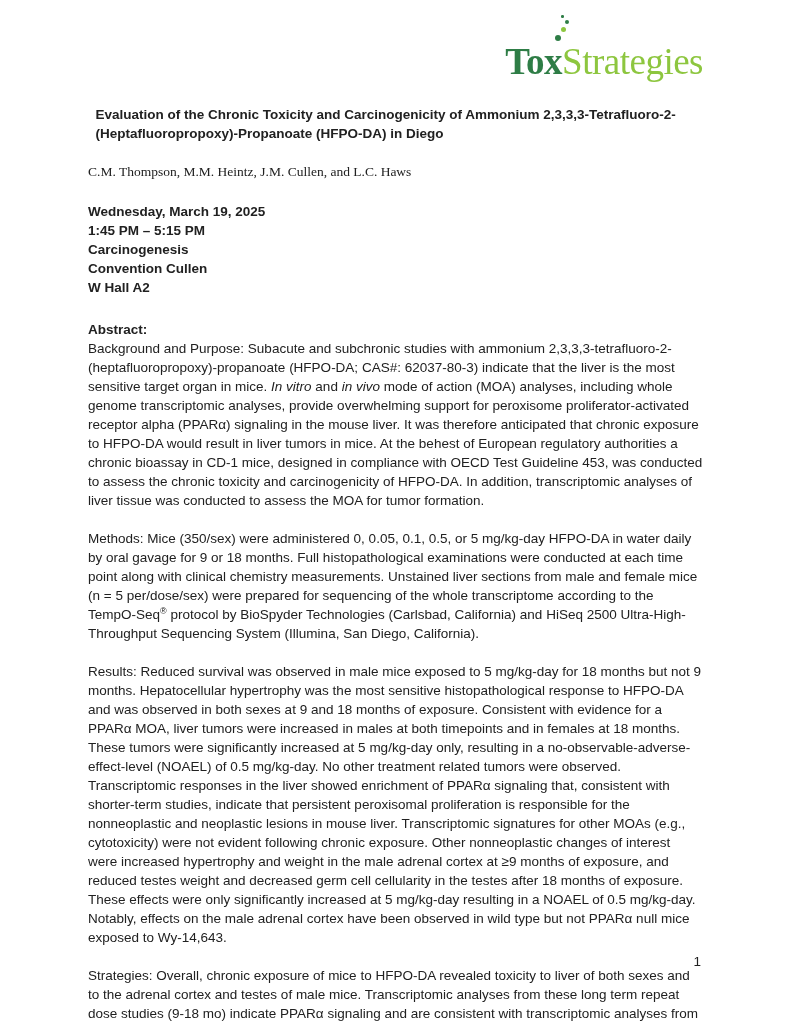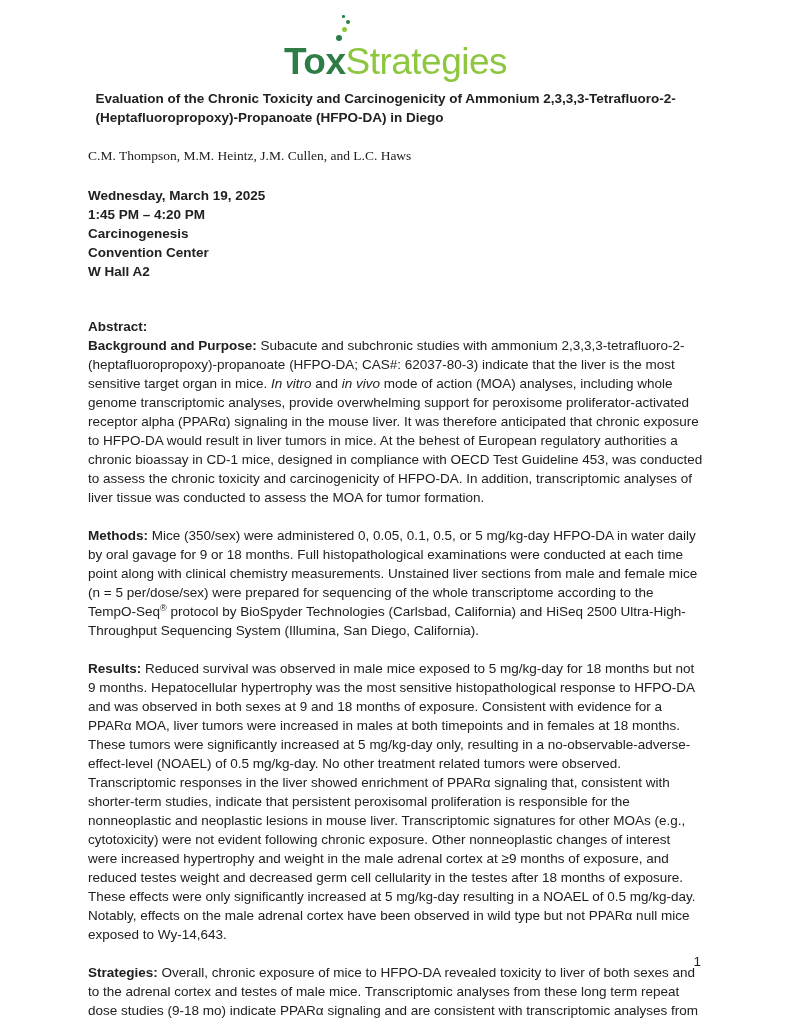--- a/index.html
+++ b/index.html
@@ -9,46 +9,46 @@
     background: #ffffff;
     color: #212121;
     font-family: "Liberation Sans", "DejaVu Sans", sans-serif;
     position: relative;
     overflow: hidden;
   }
   .page { padding: 38px 88px 0 88px; }
 
   
   .logo {
-    text-align: center;
-    margin: 4px 0 6px 0;
-    font-family: Liberation Sans, sans-serif;
+    text-align: right;
+    margin: 4px 0 22px 0;
+    font-family: Liberation Serif, serif;
     font-size: 37px;
     letter-spacing: -0.5px;
     line-height: 1.1;
   }
   .logo-tox   { color: var(--dark-green, #2e7d46); font-weight: 600; }
   .logo-strat { color: var(--light-green, #8dc63f); font-weight: 500; }
   .logo-x { position: relative; display: inline-block; }
   .logo-x .dot { position: absolute; border-radius: 50%; }
   .dot1 { width: 6px;  height: 6px;  left: 11px; top: -7px;  background: var(--dark-green, #2e7d46); }
   .dot2 { width: 5px;  height: 5px;  left: 17px; top: -15px; background: var(--light-green, #8dc63f); }
   .dot3 { width: 4px;  height: 4px;  left: 21px; top: -22px; background: var(--dark-green, #2e7d46); }
   .dot4 { width: 2.5px; height: 2.5px; left: 17px; top: -27px; background: var(--dark-green, #2e7d46); }
 
   .center { text-align: left; }
   .txt { font-size: 13.5px; line-height: 19px; }
 
   .title   { font-weight: bold; margin: 0 auto 19px auto; max-width: 600px; }
   .authors { margin: 0 0 21px 0; font-family: Liberation Serif, serif; }
-  .session { font-weight: bold; margin: 0 0 36px 0; }
+  .session { font-weight: bold; margin: 0 0 23px 0; }
 
   .abstract-heading { font-weight: bold; }
   .para { margin: 0 0 19px 0; }
-  .para-label { font-weight: bold; text-align: center; }
+  .para-label { font-weight: normal; text-align: center; }
   .para sup { font-size: 9px; line-height: 0; }
 
   .page-num {
     position: absolute;
     top: 954px; right: 90px;
     font-size: 13.5px;
   }
 </style>
 </head>
 <body>
@@ -61,23 +61,23 @@
 
   <div class="title center txt">
     <div>Evaluation of the Chronic Toxicity and Carcinogenicity of Ammonium 2,3,3,3-Tetrafluoro-2-</div>
     <div>(Heptafluoropropoxy)-Propanoate (HFPO-DA) in Diego</div>
   </div>
 
   <div class="authors center txt">C.M. Thompson, M.M. Heintz, J.M. Cullen, and L.C. Haws</div>
 
   <div class="session center txt">
     <div>Wednesday, March 19, 2025</div>
-    <div>1:45 PM – 4:20 PM</div>
+    <div>1:45 PM – 5:15 PM</div>
     <div>Carcinogenesis</div>
-    <div>Convention Center</div>
+    <div>Convention Cullen</div>
     <div>W Hall A2</div>
   </div>
 
   <div class="txt">
     <div class="abstract-heading">Abstract:</div>
 
     <div class="para">
       <span class="para-label">Background and Purpose:</span><span><span> Subacute and subchronic studies with ammonium 2,3,3,3-tetrafluoro-2-(heptafluoropropoxy)-propanoate (HFPO-DA; CAS#: 62037-80-3) indicate that the liver is the most sensitive target organ in mice. </span><span style="font-style: italic;">In vitro</span><span> and </span><span style="font-style: italic;">in vivo</span><span> mode of action (MOA) analyses, including whole genome transcriptomic analyses, provide overwhelming support for peroxisome proliferator-activated receptor alpha (PPARα) signaling in the mouse liver. It was therefore anticipated that chronic exposure to HFPO-DA would result in liver tumors in mice. At the behest of European regulatory authorities a chronic bioassay in CD-1 mice, designed in compliance with OECD Test Guideline 453, was conducted to assess the chronic toxicity and carcinogenicity of HFPO-DA. In addition, transcriptomic analyses of liver tissue was conducted to assess the MOA for tumor formation.</span></span>
     </div>
 

